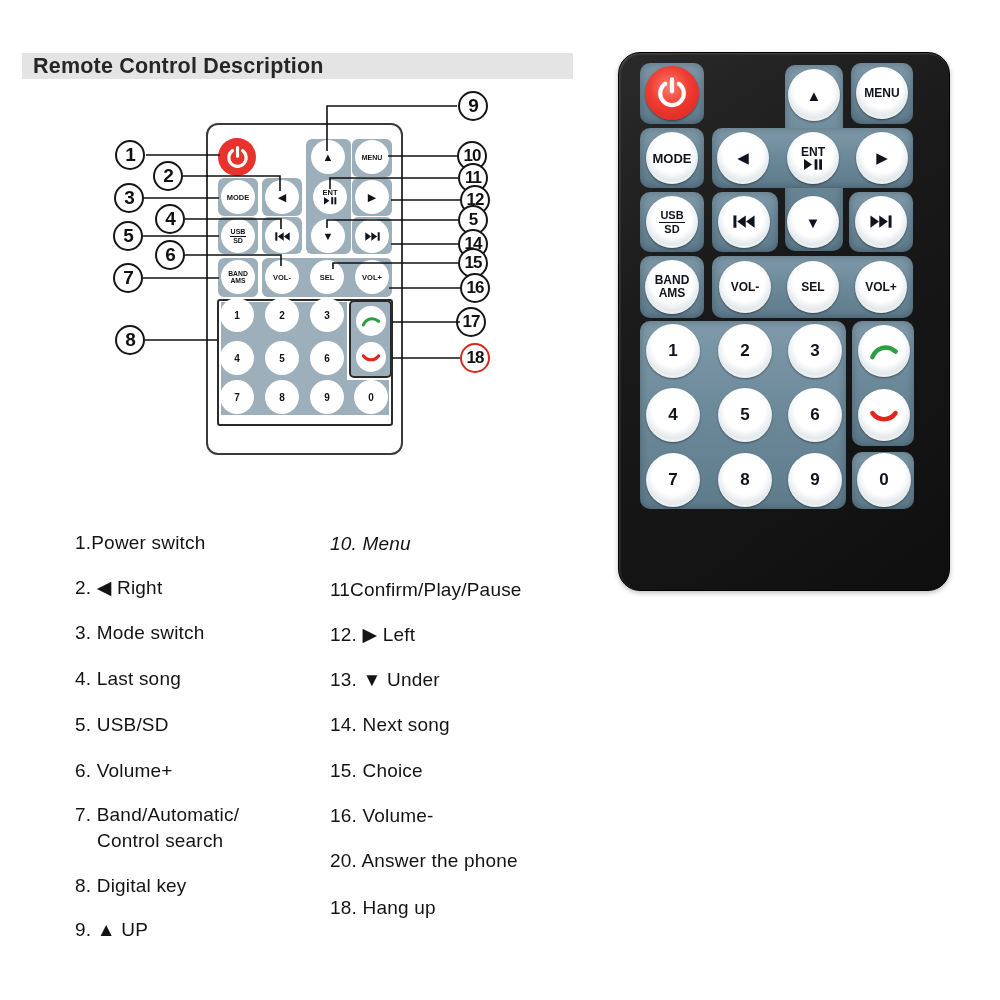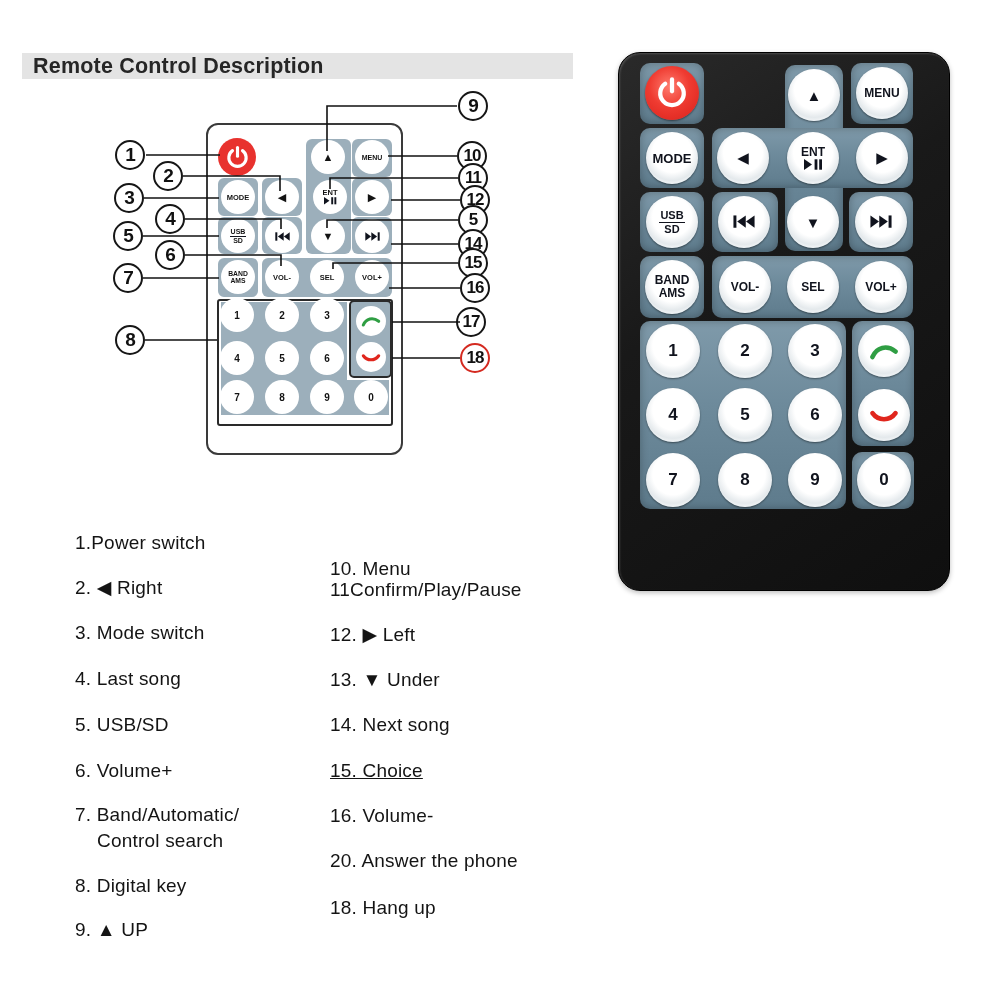--- a/index.html
+++ b/index.html
@@ -375,36 +375,36 @@
     <div class="legend-item" style="left: 75px; top: 802px; position: absolute;">
       <div>7. Band/Automatic/</div>
       <div class="l2">Control search</div>
     </div>
     <div class="legend-item" style="left: 75px; top: 873px; position: absolute;">
       <div>8. Digital key</div>
     </div>
     <div class="legend-item" style="left: 75px; top: 917px; position: absolute;">
       <div>9. ▲ UP</div>
     </div>
-    <div class="legend-item" style="left: 330px; top: 556px; position: absolute;">
+    <div class="legend-item" style="left: 330px; top: 531px; position: absolute; font-style: italic;">
       <div>10. Menu</div>
     </div>
     <div class="legend-item" style="left: 330px; top: 577px; position: absolute; text-align: right;">
       <div>11Confirm/Play/Pause</div>
     </div>
     <div class="legend-item" style="left: 330px; top: 622px; position: absolute;">
       <div>12. ▶ Left</div>
     </div>
     <div class="legend-item" style="left: 330px; top: 667px; position: absolute;">
       <div>13. ▼ Under</div>
     </div>
     <div class="legend-item" style="left: 330px; top: 712px; position: absolute;">
       <div>14. Next song</div>
     </div>
-    <div class="legend-item" style="left: 330px; top: 758px; position: absolute; text-decoration: underline;">
+    <div class="legend-item" style="left: 330px; top: 758px; position: absolute;">
       <div>15. Choice</div>
     </div>
     <div class="legend-item" style="left: 330px; top: 803px; position: absolute;">
       <div>16. Volume-</div>
     </div>
     <div class="legend-item" style="left: 330px; top: 848px; position: absolute;">
       <div>20. Answer the phone</div>
     </div>
     <div class="legend-item" style="left: 330px; top: 895px; position: absolute;">
       <div>18. Hang up</div>

